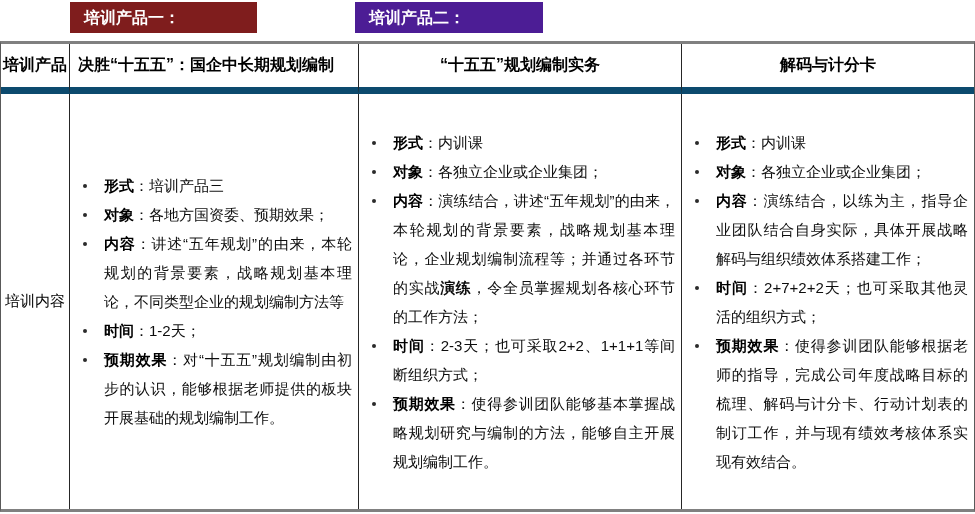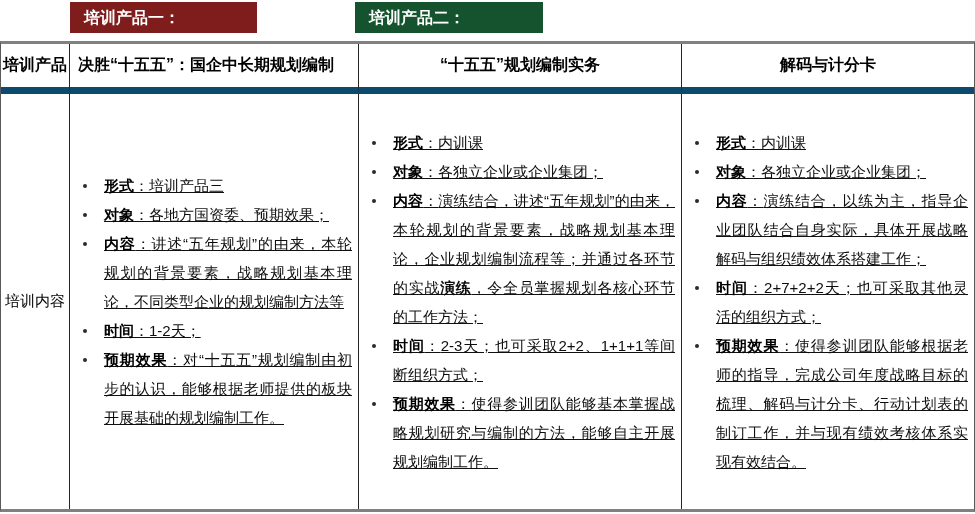--- a/index.html
+++ b/index.html
@@ -49,40 +49,40 @@
 
   .rowlabel-cell {
     display:flex; align-items:center; justify-content:center;
     font-size:15px; color:#000;
   }
 
   .body-cell {
     display:flex; align-items:center;
     padding:6px 6px 6px 8px;
   }
-  ul.items { list-style:none; margin:0; padding:0;text-decoration:underline; }
+  ul.items { list-style:none; margin:0; padding:0; }
   ul.items li {
     position:relative; padding-left:26px;
     font-size:15px; line-height:29px; color:#0d0d0d;
     text-align:justify;
   }
   ul.items li::before {
     content:""; position:absolute; left:5px; top:13px;
     width:4px; height:4px; border-radius:50%; background:#2b2b2b;
   }
   .item-label { font-weight:bold; color:#000; }
   .seg-b { font-weight:bold; }
 </style>
 </head>
 <body>
 
 <div class="tab tab-1" style="background-color: #7f1d1d;">
   <span>培训产品一：</span>
 </div>
-<div class="tab tab-2" style="background-color: #14532d;">
+<div class="tab tab-2" style="background-color: #4c1d95;">
   <span>培训产品二：</span>
 </div>
 <div class="tab tab-3" style="background-color: rgb(125, 125, 125); margin-top: 44px;">
   <span>培训产品三：</span>
 </div>
 
 <div class="table">
 
   <div class="cell head-cell">培训产品</div>
   <div class="cell head-cell align-left">决胜“十五五”：国企中长期规划编制</div>

